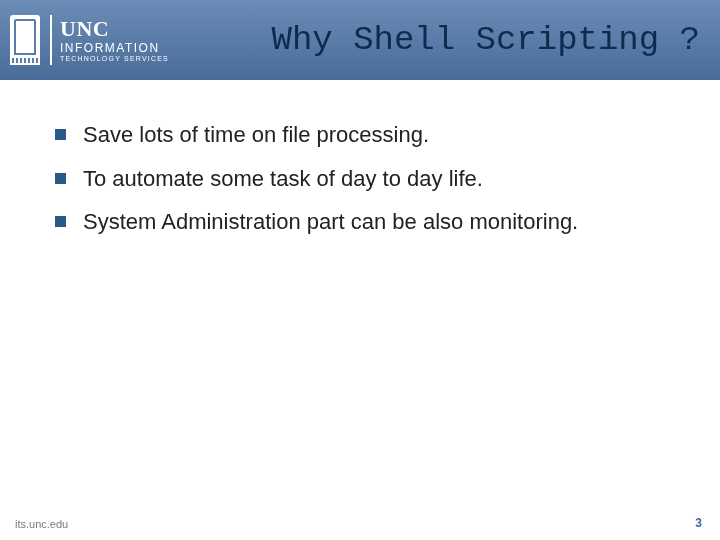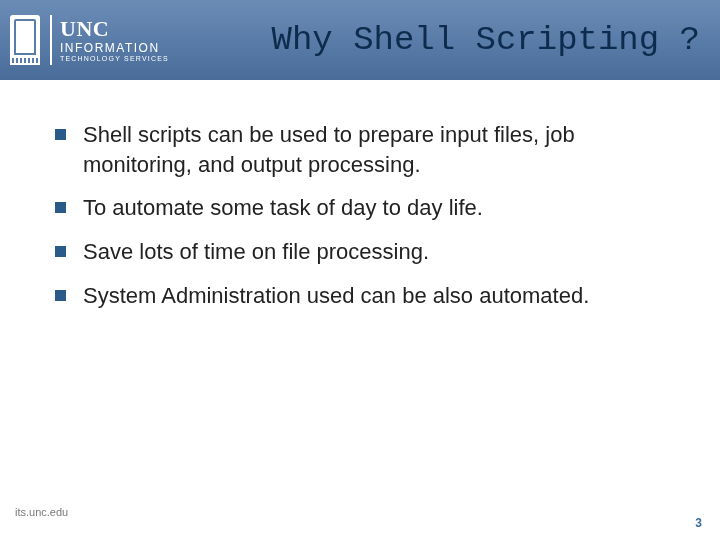--- a/index.html
+++ b/index.html
@@ -110,21 +110,21 @@
     position: absolute;
     left: 0;
     top: 9px;
     width: 11px;
     height: 11px;
     background: #2a5a8a;
   }
   .footer-left {
     position: absolute;
     left: 15px;
-    bottom: 22px;
+    bottom: 10px;
     font-size: 11px;
     color: #7a7a7a;
   }
   .footer-right {
     position: absolute;
     right: 18px;
     bottom: 10px;
     font-size: 12px;
     color: #3a6a9a;
     font-weight: bold;
@@ -142,22 +142,21 @@
         <div class="logo-main">UNC</div>
         <div class="logo-sub1">INFORMATION</div>
         <div class="logo-sub2">TECHNOLOGY SERVICES</div>
       </div>
     </div>
     <div class="title">Why Shell Scripting ?</div>
   </div>
 
   <div class="content">
     <ul class="bullet-list">
-      <li>Shell scripts can be used to prepare input files,  job monitoring, and output processing.</li>
+      <li>Save lots of time on file processing.</li>
       <li>To automate some task of day to day life.</li>
-      <li>Save lots of time on file processing.</li>
-      <li>System Administration used can be also automated.</li>
+      <li>System Administration part can be also monitoring.</li>
     </ul>
   </div>
 
   <div class="footer-left">its.unc.edu</div>
   <div class="footer-right">3</div>
 </div>
 
 </body></html>

